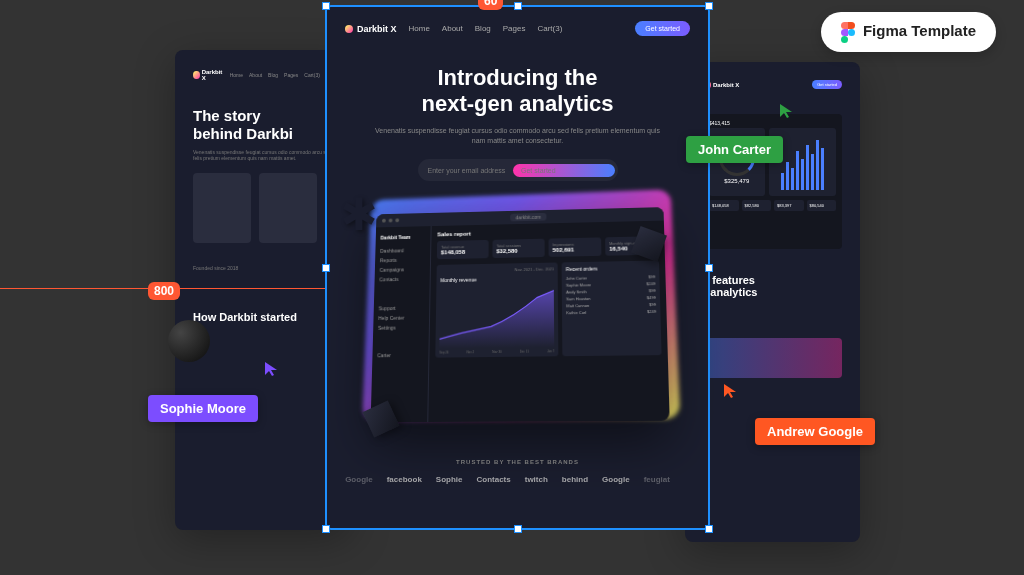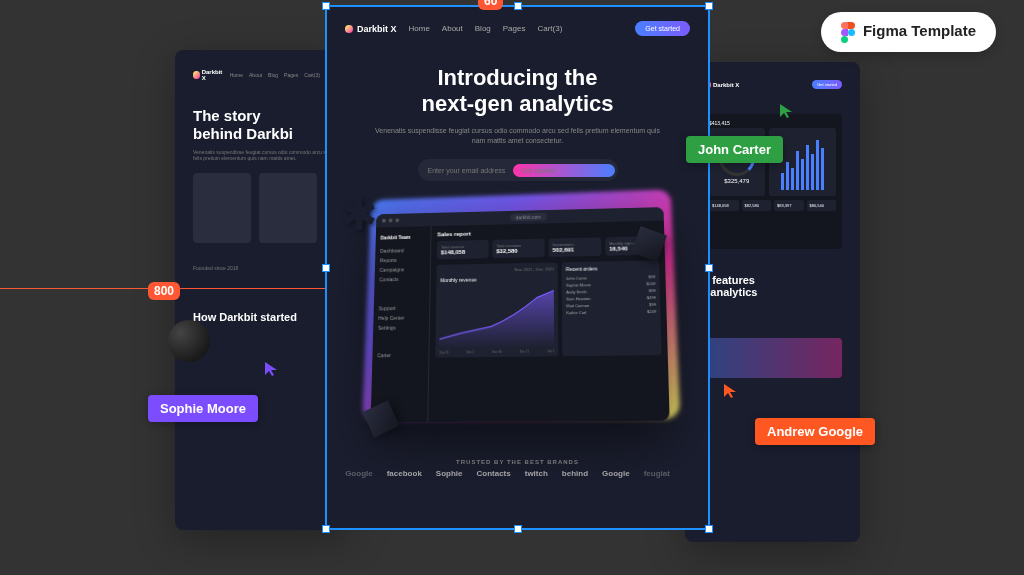--- a/index.html
+++ b/index.html
@@ -82,21 +82,21 @@
 
 
 .deco{position:absolute;z-index:6}
 .deco-asterisk{left:340px;top:195px;width:40px;height:40px;color:#1a1d2e;font-size:45px;line-height:40px;text-shadow:2px 2px 4px rgba(0,0,0,.4)}
 .deco-cube1{left:635px;top:230px;width:28px;height:28px;background:linear-gradient(135deg,#2a2d3e,#14161f);transform:rotate(20deg);box-shadow:3px 3px 8px rgba(0,0,0,.4)}
 .deco-cube2{left:367px;top:405px;width:28px;height:28px;background:linear-gradient(135deg,#2a2d3e,#14161f);transform:rotate(-25deg);box-shadow:3px 3px 8px rgba(0,0,0,.4)}
 .deco-sphere{left:168px;top:320px;width:42px;height:42px;border-radius:50%;background:radial-gradient(circle at 30% 30%,#444,#0a0a0a);z-index:6}
 
 .brands{text-align:center;margin-top:30px}
 .brands-title{font-size:6px;color:#888;letter-spacing:1px;font-weight:600}
-.brands-row{display:flex;justify-content:center;gap:14px;margin-top:4px;color:#bbb;font-size:8px;font-weight:700;align-items:flex-start}
+.brands-row{display:flex;justify-content:center;gap:14px;margin-top:10px;color:#bbb;font-size:8px;font-weight:700;align-items:flex-start}
 .brands-row span{opacity:.85}
 
 
 .bg-nav{display:flex;gap:6px;font-size:5px;color:#888;align-items:center}
 .bg-logo{color:#fff;font-weight:600;font-size:6px;display:flex;gap:2px;align-items:center}
 .bg-cta{margin-left:auto;background:linear-gradient(90deg,#4a7fff,#7b5cff);padding:2px 5px;border-radius:6px;color:#fff;font-size:4px}
 .bg-left h2{color:#fff;font-size:15px;font-weight:800;margin-top:25px;line-height:1.2}
 .bg-left .sub{color:#777;font-size:5px;margin-top:6px}
 .bg-photo{width:58px;height:70px;background:#2a2d3e;border-radius:4px;display:inline-block;margin:12px 4px 0 0}
 .year-block{margin-top:18px}

